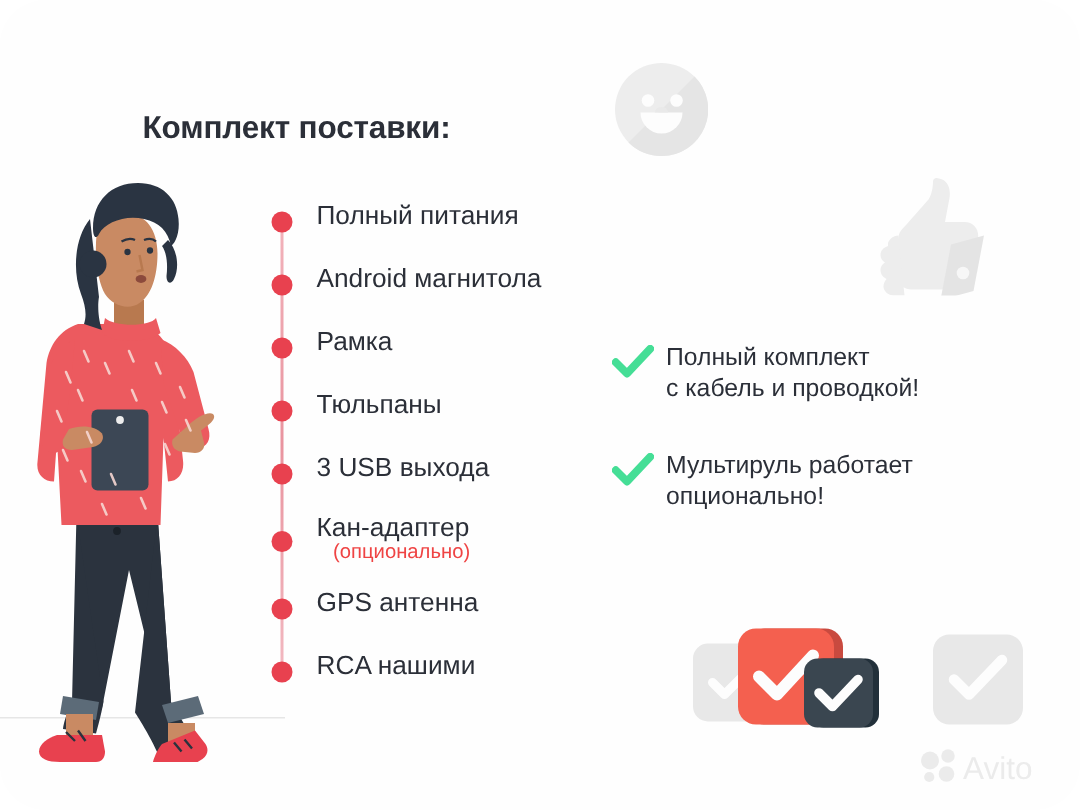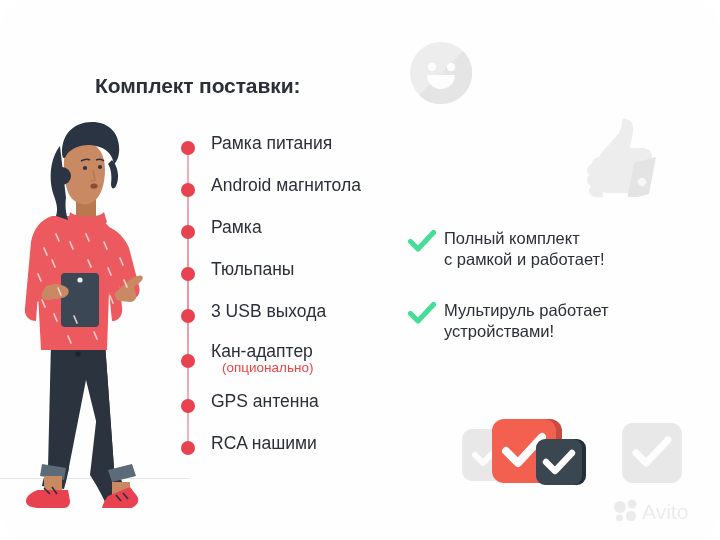--- a/index.html
+++ b/index.html
@@ -184,21 +184,21 @@
     </svg>
   </div>
 
   <div class="heading">Комплект поставки:</div>
 
   <div class="kit-list">
     <div class="kit-line"></div>
 
     <div class="kit-item" style="top:0px">
       <span class="kit-dot"></span>
-      <span class="kit-label">Рамка питания</span>
+      <span class="kit-label">Полный питания</span>
     </div>
 
     <div class="kit-item" style="top:42px">
       <span class="kit-dot"></span>
       <span class="kit-label">Android магнитола</span>
     </div>
 
     <div class="kit-item" style="top:84px">
       <span class="kit-dot"></span>
       <span class="kit-label">Рамка</span>
@@ -234,33 +234,33 @@
   <div class="benefits">
 
     <div class="benefit">
       <span class="benefit-check">
         <svg viewBox="0 0 28 24" width="28" height="24">
           <path d="M2.5 11.5 L10 19 L25.5 2.5" stroke="#45DE96" stroke-width="5.2" fill="none" stroke-linecap="round" stroke-linejoin="round"></path>
         </svg>
       </span>
       <div class="benefit-text">
         <div>Полный комплект</div>
-        <div>с рамкой и работает!</div>
+        <div>с кабель и проводкой!</div>
       </div>
     </div>
 
     <div class="benefit" style="margin-top:30px">
       <span class="benefit-check">
         <svg viewBox="0 0 28 24" width="28" height="24">
           <path d="M2.5 11.5 L10 19 L25.5 2.5" stroke="#45DE96" stroke-width="5.2" fill="none" stroke-linecap="round" stroke-linejoin="round"></path>
         </svg>
       </span>
       <div class="benefit-text">
         <div>Мультируль работает</div>
-        <div>устройствами!</div>
+        <div>опционально!</div>
       </div>
     </div>
 
   </div>
 
   <div class="checkbox-deco">
     <svg viewBox="0 0 220 80" width="220" height="80">
 
       <rect x="0" y="14" width="52" height="52" rx="10" fill="#E8E8E8"></rect>
       <path d="M13 40 l8 8 l18 -18" stroke="#FDFDFD" stroke-width="6" fill="none" stroke-linecap="round" stroke-linejoin="round"></path>

